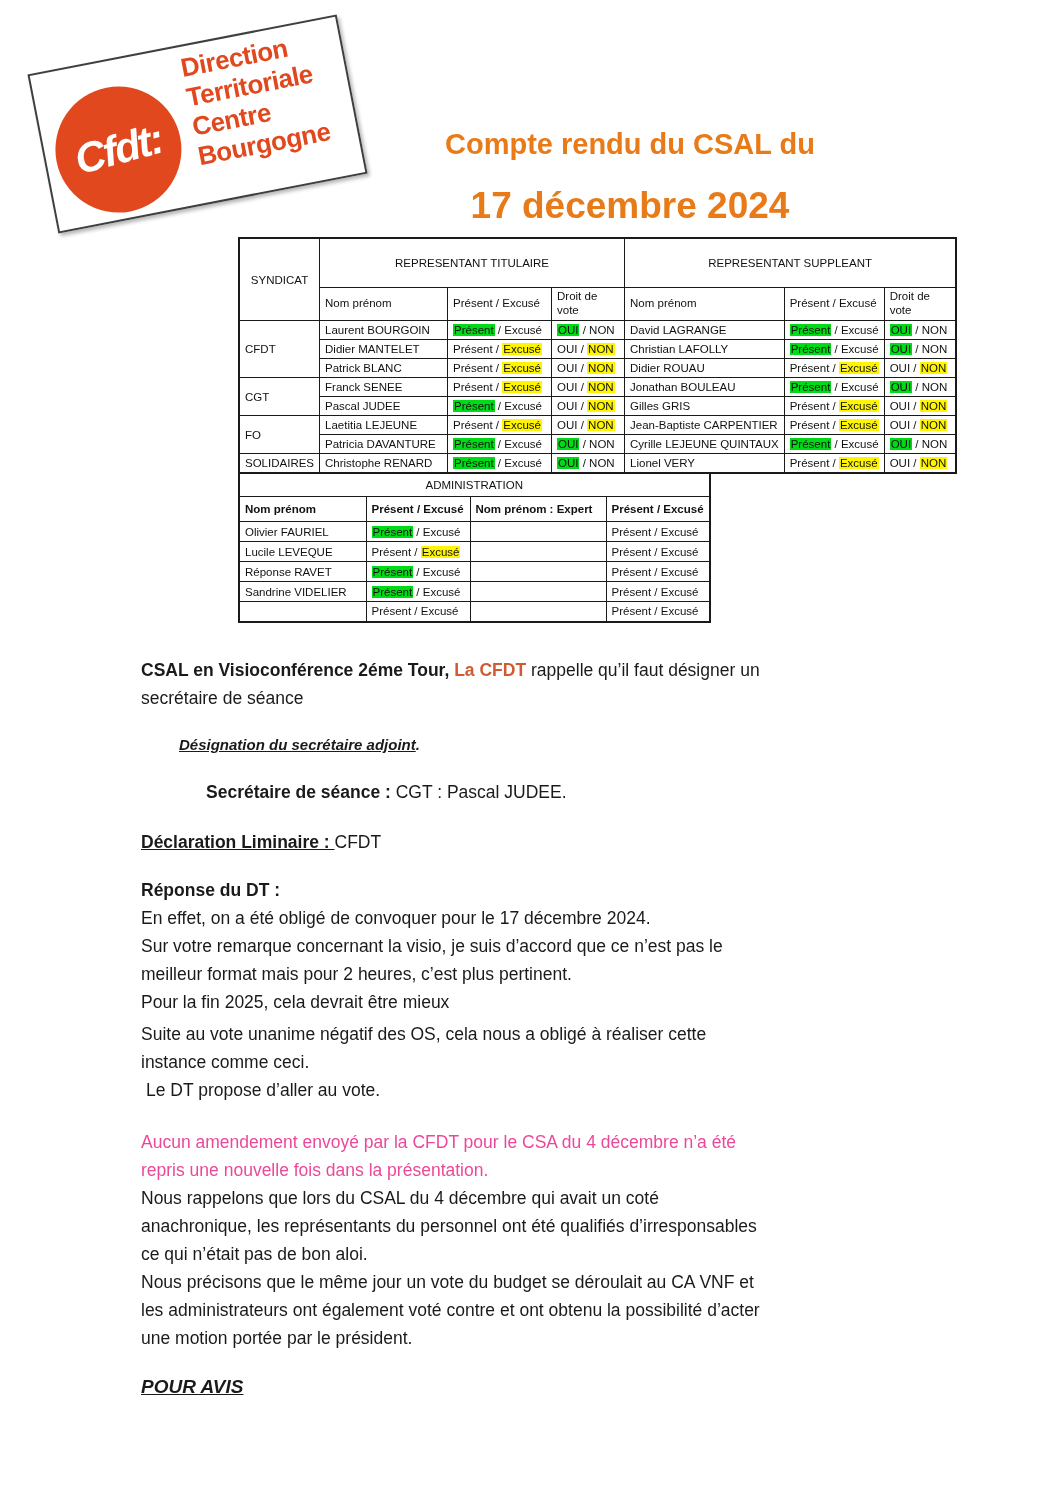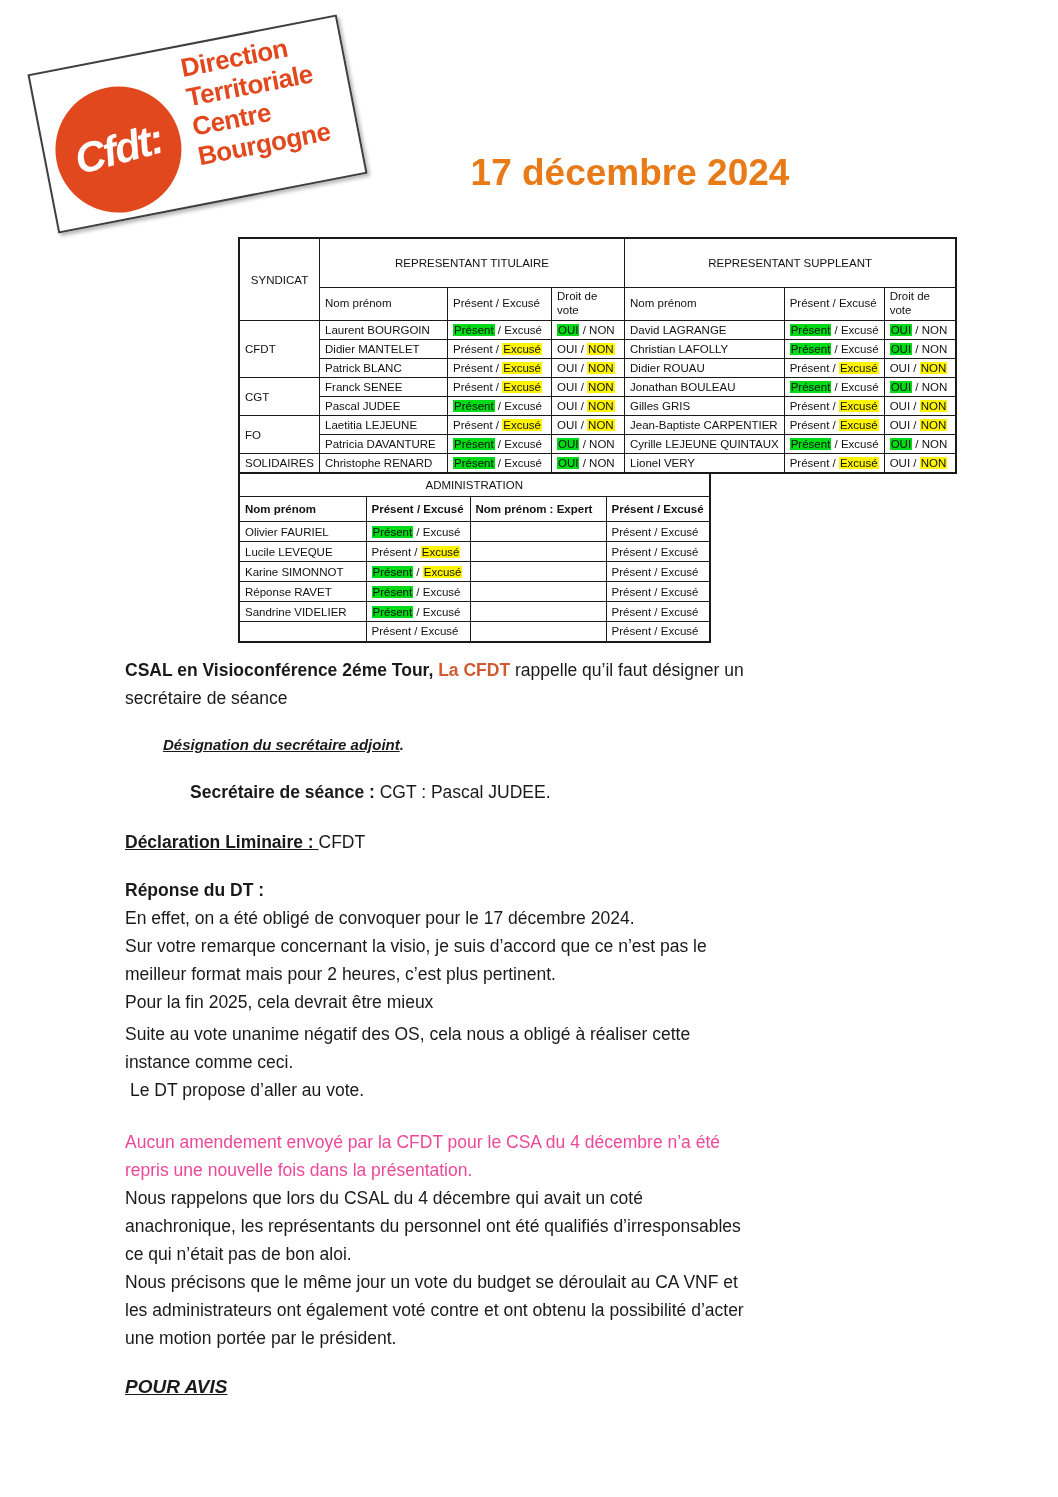--- a/index.html
+++ b/index.html
@@ -29,21 +29,21 @@
   .att-table thead tr.h2 th{height:30px;white-space:normal;line-height:1.2;}
   .att-table tbody tr{height:19px;}
   .adm-table thead tr.h1 th{height:20px;}
   .adm-table thead tr.h2 th{height:22px;font-weight:700;}
   .adm-table tbody tr{height:20px;}
   td.synd{vertical-align:middle;}
   .hl-g{background:#00db17;padding:0 1px;}
   .hl-y{background:#fff500;padding:0 1px;}
 
   
-  .textflow{position:absolute;left:0;top:650px;width:862px;padding:0 105px 0 125px;box-sizing:border-box;}
+  .textflow{position:absolute;left:16px;top:650px;width:862px;padding:0 105px 0 125px;box-sizing:border-box;}
   .p{margin:0;font-size:17.5px;line-height:28px;color:#1a1a1a;}
   .b{font-weight:700;}
   .accent{color:#d05a32;}
   .intro{margin-top:6px;}
   .designation{margin-top:19px;margin-left:38px;font-size:15px;}
   .designation .biu{font-weight:700;font-style:italic;text-decoration:underline;}
   .designation .dot{font-weight:700;font-style:italic;}
   .secretaire{margin-top:19px;margin-left:65px;}
   .declaration{margin-top:22px;}
   .bu{font-weight:700;text-decoration:underline;}
@@ -65,20 +65,21 @@
     </div>
     <div class="logo-lines">
       <div>Direction</div>
       <div>Territoriale</div>
       <div>Centre</div>
       <div>Bourgogne</div>
     </div>
   </div>
 
   <div class="doc-title">
+    <div class="t1">Compte rendu du CSAL du</div>
     <div class="t2">17 décembre 2024</div>
   </div>
 
   <table class="att-table">
     <colgroup>
       <col style="width:74px">
         <col style="width:128px">
         <col style="width:104px">
         <col style="width:73px">
       <col style="width:141px">
@@ -197,26 +198,20 @@
           <td></td>
           <td>Présent / Excusé</td>
         </tr>
         <tr>
           <td>Lucile LEVEQUE</td>
           <td><span>Présent</span> / <span class="hl-y">Excusé</span></td>
           <td></td>
           <td>Présent / Excusé</td>
         </tr>
         <tr>
-          <td>Karine SIMONNOT</td>
-          <td><span class="hl-g">Présent</span> / <span class="hl-y">Excusé</span></td>
-          <td></td>
-          <td>Présent / Excusé</td>
-        </tr>
-        <tr>
           <td>Réponse RAVET</td>
           <td><span class="hl-g">Présent</span> / <span>Excusé</span></td>
           <td></td>
           <td>Présent / Excusé</td>
         </tr>
         <tr>
           <td>Sandrine VIDELIER</td>
           <td><span class="hl-g">Présent</span> / <span>Excusé</span></td>
           <td></td>
           <td>Présent / Excusé</td>

